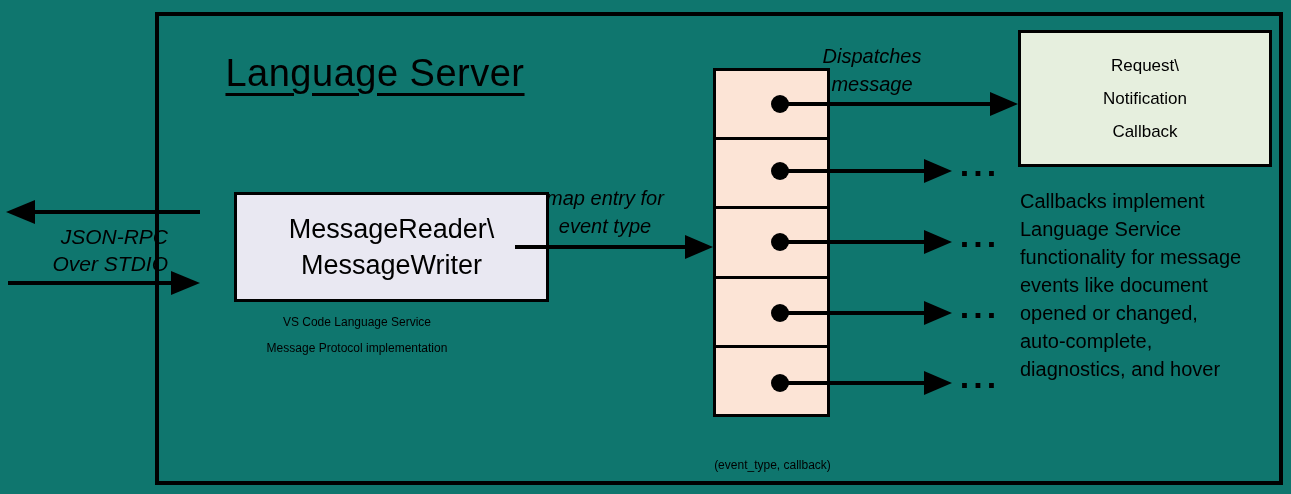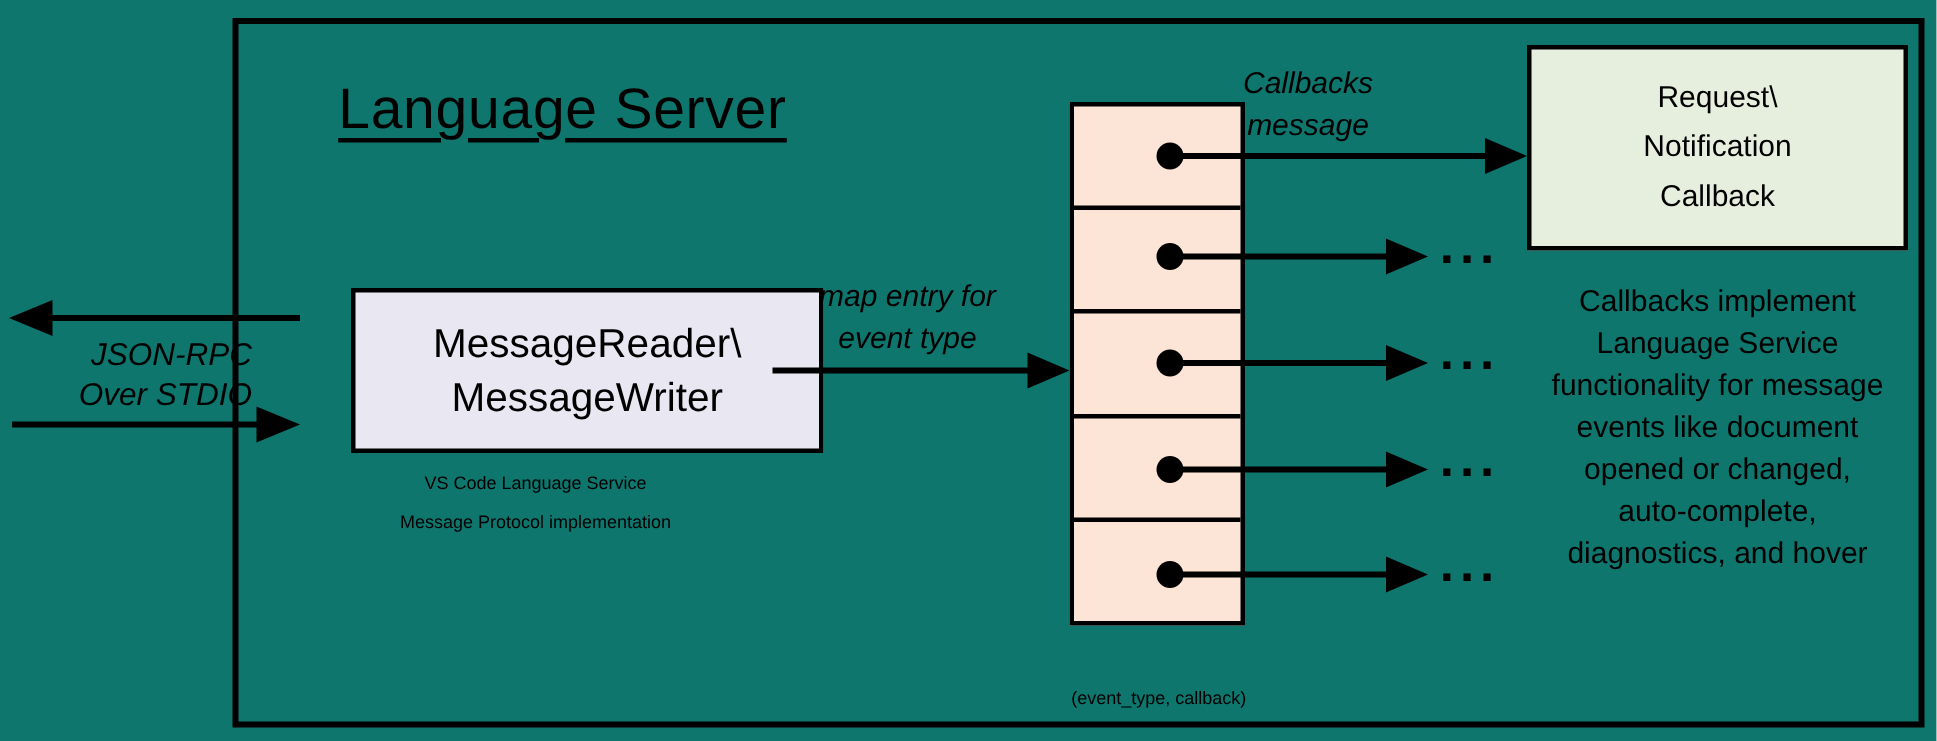--- a/index.html
+++ b/index.html
@@ -46,21 +46,21 @@
     width: 315px; height: 110px;
     background: #e9e8f2;
     font-size: 27px;
     line-height: 36px;
     margin-left: 34px;
   }
   .callback-box {
     left: 1018px; top: 30px;
     width: 254px; height: 137px;
     background: #e6efde;
-    font-size: 20px;
+    font-size: 17px;
     line-height: 33px;
   }
 
   .caption {
     text-align: center;
     font-size: 12px;
     line-height: 26px;
   }
   .reader-caption { left: 177px; top: 309px; width: 360px; }
   .dispatch-caption { left: 650px; top: 426px; width: 245px; }
@@ -81,21 +81,20 @@
     box-sizing: border-box;
     background: #fce4d6;
     display: flex;
     flex-direction: column;
   }
   .dispatch-cell { flex: 1; }
   .dispatch-cell + .dispatch-cell { border-top: 3px solid #000; }
 
   .note-block {
     left: 1020px; top: 187px; width: 250px;
-    text-align: center;
     font-size: 20px;
     line-height: 28px;
   }
   .note-block span { display: block; }
 
   .more-dots {
     width: 56px;
     text-align: center;
     font-size: 34px;
     font-weight: 700;
@@ -148,21 +147,21 @@
     <div class="dispatch-cell"></div>
     <div class="dispatch-cell"></div>
   </div>
 
   <div class="abs caption dispatch-caption">
     <br>
     <span>(event_type, callback)</span>
   </div>
 
   <div class="abs flow-label dispatches-label">
-    <span>Callbacks</span><br>
+    <span>Dispatches</span><br>
     <span>message</span>
   </div>
 
   <div class="abs node-box callback-box">
     <span>Request\</span>
     <span>Notification</span>
     <span>Callback</span>
   </div>
 
   <div class="abs note-block">

